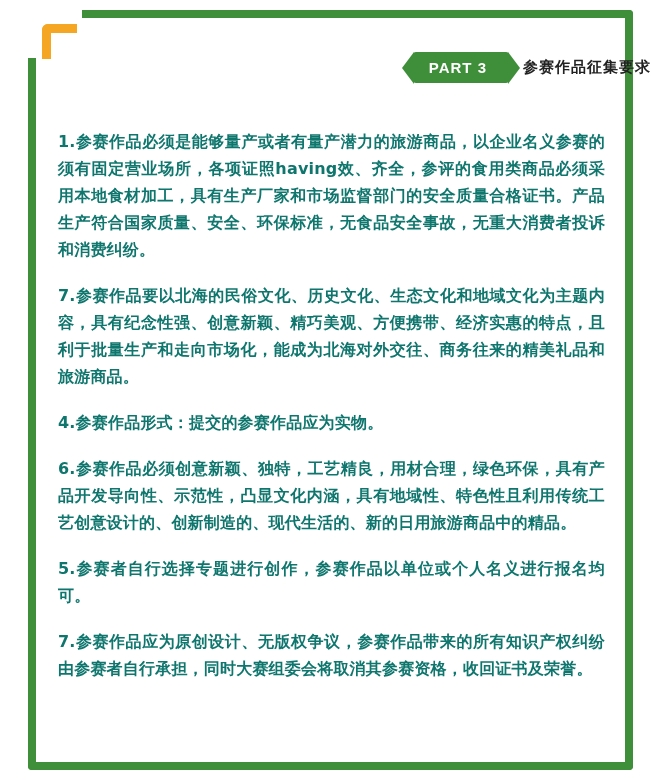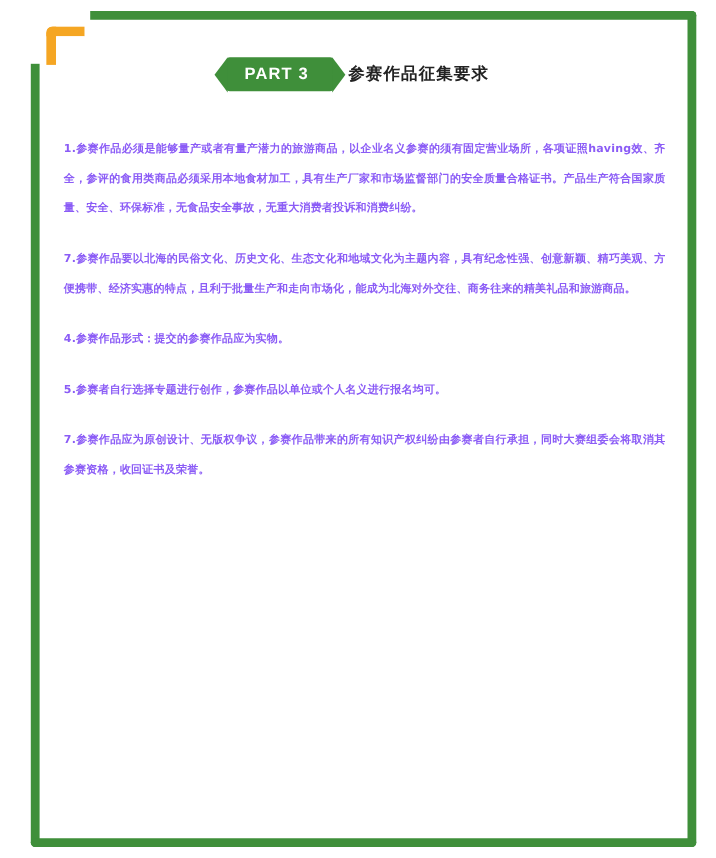--- a/index.html
+++ b/index.html
@@ -90,21 +90,21 @@
   }
 
   
   .header {
     position: absolute;
     top: 52px;
     left: 0;
     right: 0;
     display: flex;
     align-items: center;
-    justify-content: center;
+    justify-content: flex-end;
     gap: 14px;
     z-index: 4;
   }
   .part-badge {
     position: relative;
     background: #3f8f3a;
     color: #ffffff;
     font-size: 15px;
     font-weight: bold;
     letter-spacing: 1px;
@@ -143,23 +143,23 @@
 
   
   .content {
     position: absolute;
     top: 112px;
     left: 58px;
     right: 46px;
     z-index: 4;
   }
   .para {
-    font-size: 10px;
+    font-size: 16px;
     line-height: 27px;
-    color: #8b5cf6;
+    color: #0f766e;
     margin-bottom: 19px;
     text-align: justify;
     letter-spacing: 0.2px;
     font-weight: bold;
     font-family: "DejaVu Sans", sans-serif;
   }
   .para:last-child {
     margin-bottom: 0;
   }
 </style>
@@ -178,17 +178,18 @@
 
   <div class="header">
     <div class="part-badge">PART 3</div>
     <div class="header-title">参赛作品征集要求</div>
   </div>
 
   <div class="content">
     <p class="para">1.参赛作品必须是能够量产或者有量产潜力的旅游商品，以企业名义参赛的须有固定营业场所，各项证照having效、齐全，参评的食用类商品必须采用本地食材加工，具有生产厂家和市场监督部门的安全质量合格证书。产品生产符合国家质量、安全、环保标准，无食品安全事故，无重大消费者投诉和消费纠纷。</p>
     <p class="para">7.参赛作品要以北海的民俗文化、历史文化、生态文化和地域文化为主题内容，具有纪念性强、创意新颖、精巧美观、方便携带、经济实惠的特点，且利于批量生产和走向市场化，能成为北海对外交往、商务往来的精美礼品和旅游商品。</p>
     <p class="para">4.参赛作品形式：提交的参赛作品应为实物。</p>
+    <p class="para">6.参赛作品必须创意新颖、独特，工艺精良，用材合理，绿色环保，具有产品开发导向性、示范性，凸显文化内涵，具有地域性、特色性且利用传统工艺创意设计的、创新制造的、现代生活的、新的日用旅游商品中的精品。</p>
     <p class="para">5.参赛者自行选择专题进行创作，参赛作品以单位或个人名义进行报名均可。</p>
     <p class="para">7.参赛作品应为原创设计、无版权争议，参赛作品带来的所有知识产权纠纷由参赛者自行承担，同时大赛组委会将取消其参赛资格，收回证书及荣誉。</p>
   </div>
 
 </div>
 
 </body></html>

